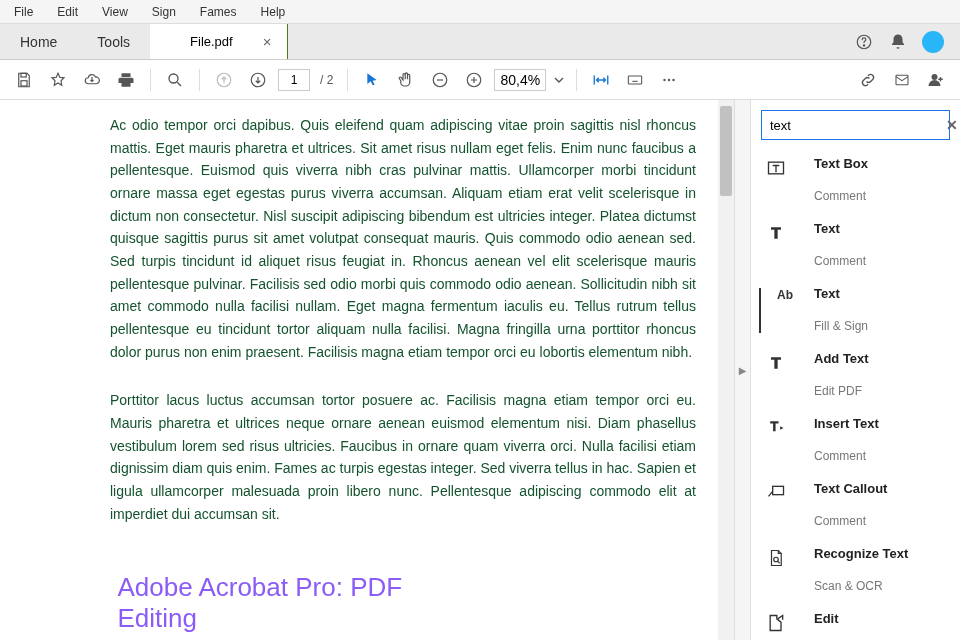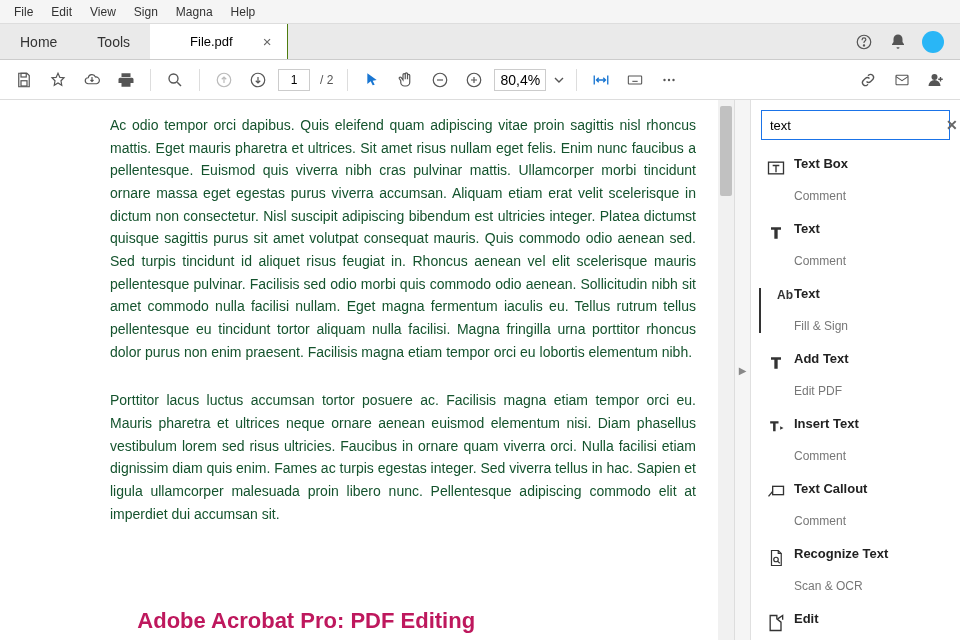--- a/index.html
+++ b/index.html
@@ -1,18 +1,18 @@
 <!DOCTYPE html>
 <html><head>
 <meta charset="utf-8">
 <style>
 * { margin: 0; padding: 0; box-sizing: border-box; font-family: "Segoe UI", Arial, sans-serif; }
 body { width: 960px; height: 640px; overflow: hidden; background: #fff; position: relative; }
 
-.menubar { height: 24px; background: #f5f5f5; border-bottom: 1px solid #ddd; display: flex; align-items: center; padding: 0 6px; gap: 2px; }
+.menubar { height: 24px; background: #f5f5f5; border-bottom: 1px solid #ddd; display: flex; align-items: center; padding: 0 6px; gap: 8px; }
 .menubar .menu-item { padding: 2px 8px; font-size: 12px; color: #333; cursor: pointer; }
 
 .tabbar { height: 36px; background: #eaeaea; display: flex; align-items: center; border-bottom: 1px solid #ccc; }
 .tabbar .nav-tab { padding: 0 20px; height: 100%; display: flex; align-items: center; font-size: 14px; color: #333; cursor: pointer; }
 .tabbar .file-tab { background: #fff; height: 100%; display: flex; align-items: center; padding: 0 16px 0 40px; font-size: 13px; border-right: 1px solid #4d7c0f; position: relative; }
 .tabbar .file-tab .close { margin-left: 30px; color: #666; font-size: 15px; cursor: pointer; }
 .tabbar .spacer { flex: 1; }
 .tabbar .right-icons { display: flex; align-items: center; gap: 14px; padding-right: 16px; }
 .tabbar .right-icons .ico { width: 20px; height: 20px; display: flex; align-items: center; justify-content: center; color: #555; cursor: pointer; }
 .avatar-dot { width: 22px; height: 22px; border-radius: 50%; background: #29b6f6; cursor: pointer; }
@@ -41,38 +41,38 @@
 .side-panel { width: 210px; background: #fff; border-left: 1px solid #e0e0e0; display: flex; flex-direction: column; position: relative; }
 .search-wrap { padding: 10px 10px 8px; }
 .search-box { display: flex; align-items: center; border: 1.5px solid #1a73e8; height: 30px; padding: 0 8px; }
 .search-box input { flex: 1; border: none; outline: none; font-size: 13px; }
 .search-box .clr { color: #666; cursor: pointer; font-size: 14px; font-weight: bold; }
 
 .results { flex: 1; overflow-y: auto; padding-right:4px; }
 .results::-webkit-scrollbar { width: 12px; }
 .results::-webkit-scrollbar-track { background: #f1f1f1; }
 .results::-webkit-scrollbar-thumb { background: #c1c1c1; border-radius:2px;}
-.result-item { display: flex; padding: 8px 10px 10px 14px; gap: 7px; cursor: pointer; }
+.result-item { display: flex; padding: 8px 10px 10px 14px; gap: 27px; cursor: pointer; }
 .result-icon { width: 22px; flex-shrink: 0; color: #444; display:flex; justify-content:center; padding-top:2px;}
 .result-text .title { font-size: 13px; font-weight: 600; color: #222; }
 .result-text .sub { font-size: 12px; color: #777; margin-top: 18px; }
 
-.watermark { position: absolute; left: 50%; transform: translateX(-68%); bottom: 6px; font-size: 22px; color: #be185d; font-family: "Segoe UI Light","Segoe UI",sans-serif; font-weight: 700; pointer-events:none;}
+.watermark { position: absolute; left: 50%; transform: translateX(-68%); bottom: 6px; font-size: 26px; color: #8b5cf6; font-family: "Segoe UI Light","Segoe UI",sans-serif; font-weight: 400; pointer-events:none;}
 
 svg { display:block; }
 </style>
 </head>
 <body>
 
 <div class="menubar">
   <div class="menu-item">File</div>
   <div class="menu-item">Edit</div>
   <div class="menu-item">View</div>
   <div class="menu-item">Sign</div>
-  <div class="menu-item">Magna</div>
+  <div class="menu-item">Fames</div>
   <div class="menu-item">Help</div>
 </div>
 
 <div class="tabbar">
   <div class="nav-tab">Home</div>
   <div class="nav-tab">Tools</div>
   <div class="file-tab">
     <span>File.pdf</span>
     <span class="close">×</span>
   </div>

